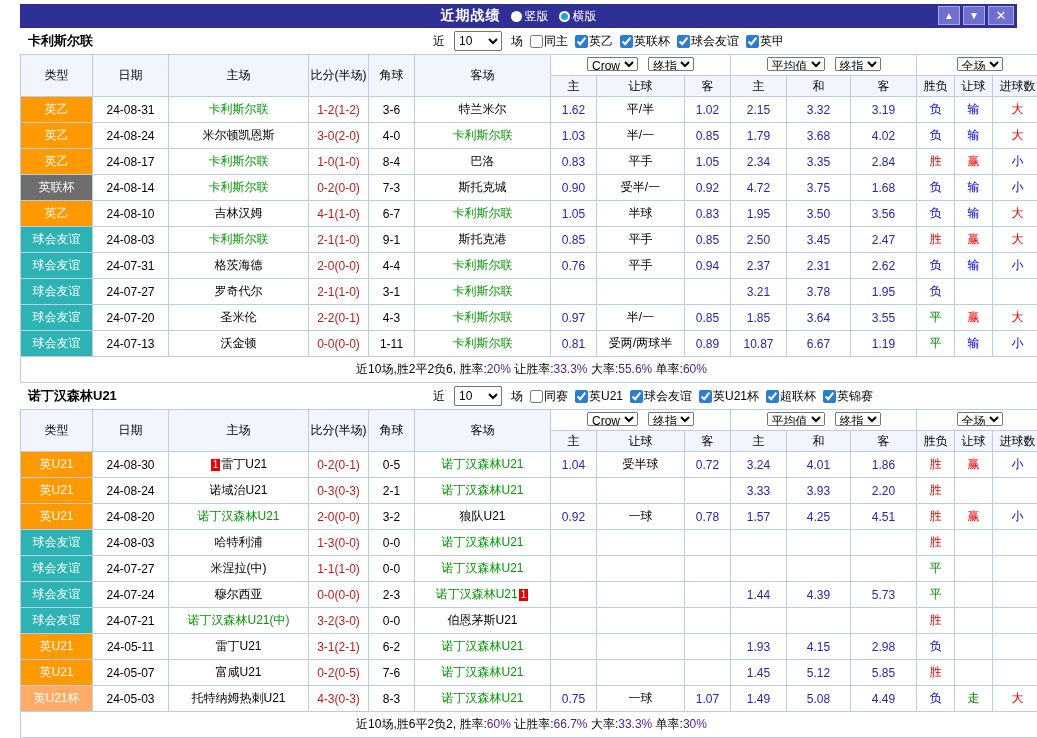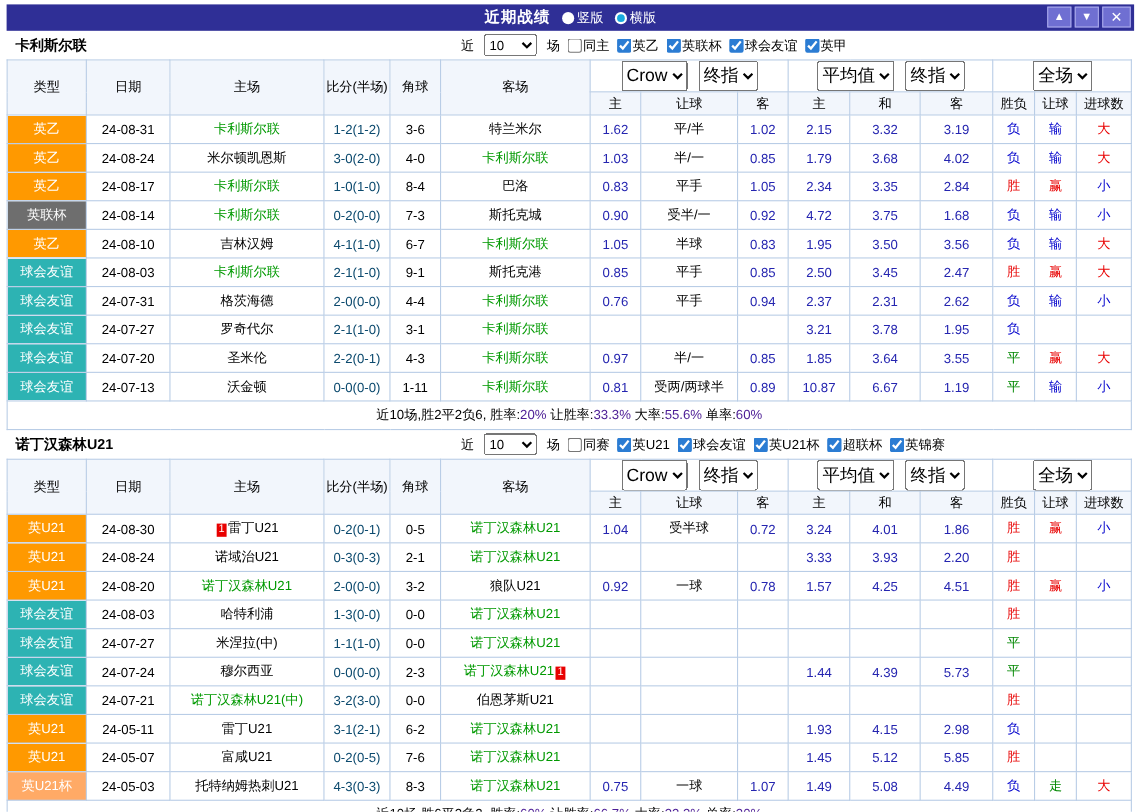--- a/index.html
+++ b/index.html
@@ -1,45 +1,45 @@
 <!DOCTYPE html>
 <html><head>
 <meta charset="utf-8">
 <style>
   *{box-sizing:border-box}
   html,body{margin:0;padding:0;background:#fff}
   body{font-family:"Liberation Sans","DejaVu Sans",sans-serif;font-size:12px;color:#000}
-  .page{width:1037px;height:738px;padding:4px 6px;overflow:hidden}
+  .page{width:1037px;height:738px;padding:4px 20px;overflow:hidden}
   
   .topbar{height:24px;background:#2f2f96;display:flex;align-items:center;position:relative;color:#fff}
   .topbar-center{margin:0 auto;display:flex;align-items:center;gap:10px}
   .bar-title{font-size:14px;font-weight:bold;letter-spacing:1px}
   .radio{display:flex;align-items:center;gap:3px;cursor:pointer;font-size:12px;color:#fff}
   .rdot{width:11px;height:11px;border-radius:50%;background:#fff;position:relative;display:inline-block}
   .rdot.on::after{content:"";position:absolute;left:2px;top:2px;right:2px;bottom:2px;border-radius:50%;background:#19aadd}
   .win-btns{position:absolute;right:3px;top:2px;display:flex;gap:3px}
   .wbtn{width:22px;height:19px;background:#6f6fd2;border:1px solid #a9a9ea;color:#fff;display:flex;align-items:center;justify-content:center;font-size:10px;cursor:pointer}
   .wbtn.close{font-size:13px;font-weight:bold;width:26px}
   
   .filter-row{height:26px;display:flex;align-items:center}
   .sec-title{font-weight:bold;width:200px;padding-left:8px;font-size:13px;white-space:nowrap}
   .filter-controls{display:flex;align-items:center;margin-left:212px;white-space:nowrap}
   .csel{height:20px;font-size:12px;margin:0 8px;width:48px}
-  .hsel{height:28px;font-size:16px;margin:0 5px}
+  .hsel{height:14px;font-size:12px;margin:0 5px}
   .flab{margin:0 1px}
   .cklab{display:flex;align-items:center;margin:14px 1px;cursor:pointer}
   .cklab input{width:13px;height:13px;margin:0 1px 0 5px;accent-color:#2b7cd3}
   
   table.grid{border-collapse:collapse;table-layout:fixed;width:1023px}
   .grid th,.grid td{border:1px solid #b9cde6;text-align:center;white-space:nowrap;overflow:hidden;padding:0 1px;font-weight:normal;font-size:12px}
   .grid thead th{height:21px;background:#f2f6fc;color:#000}
   .grid thead th.hgroup{background:#ffffff}
   .grid tbody td{height:26px;background:#fff}
   .ttype{color:#fff}
-  .score{color:#0c4a6e}
+  .score{color:#b91c1c}
   .odds{color:#2525b0}
   .hcap{color:#000}
   .focus{color:#009900}
   .rc{display:inline-block;background:#e80000;color:#fff;font-size:10px;line-height:12px;padding:0 2px;margin:0 1px}
   .sumcell{height:25px;color:#000;background:#fff}
   .sred{color:#4c1d95}
 </style>
 </head>
 <body>
 

